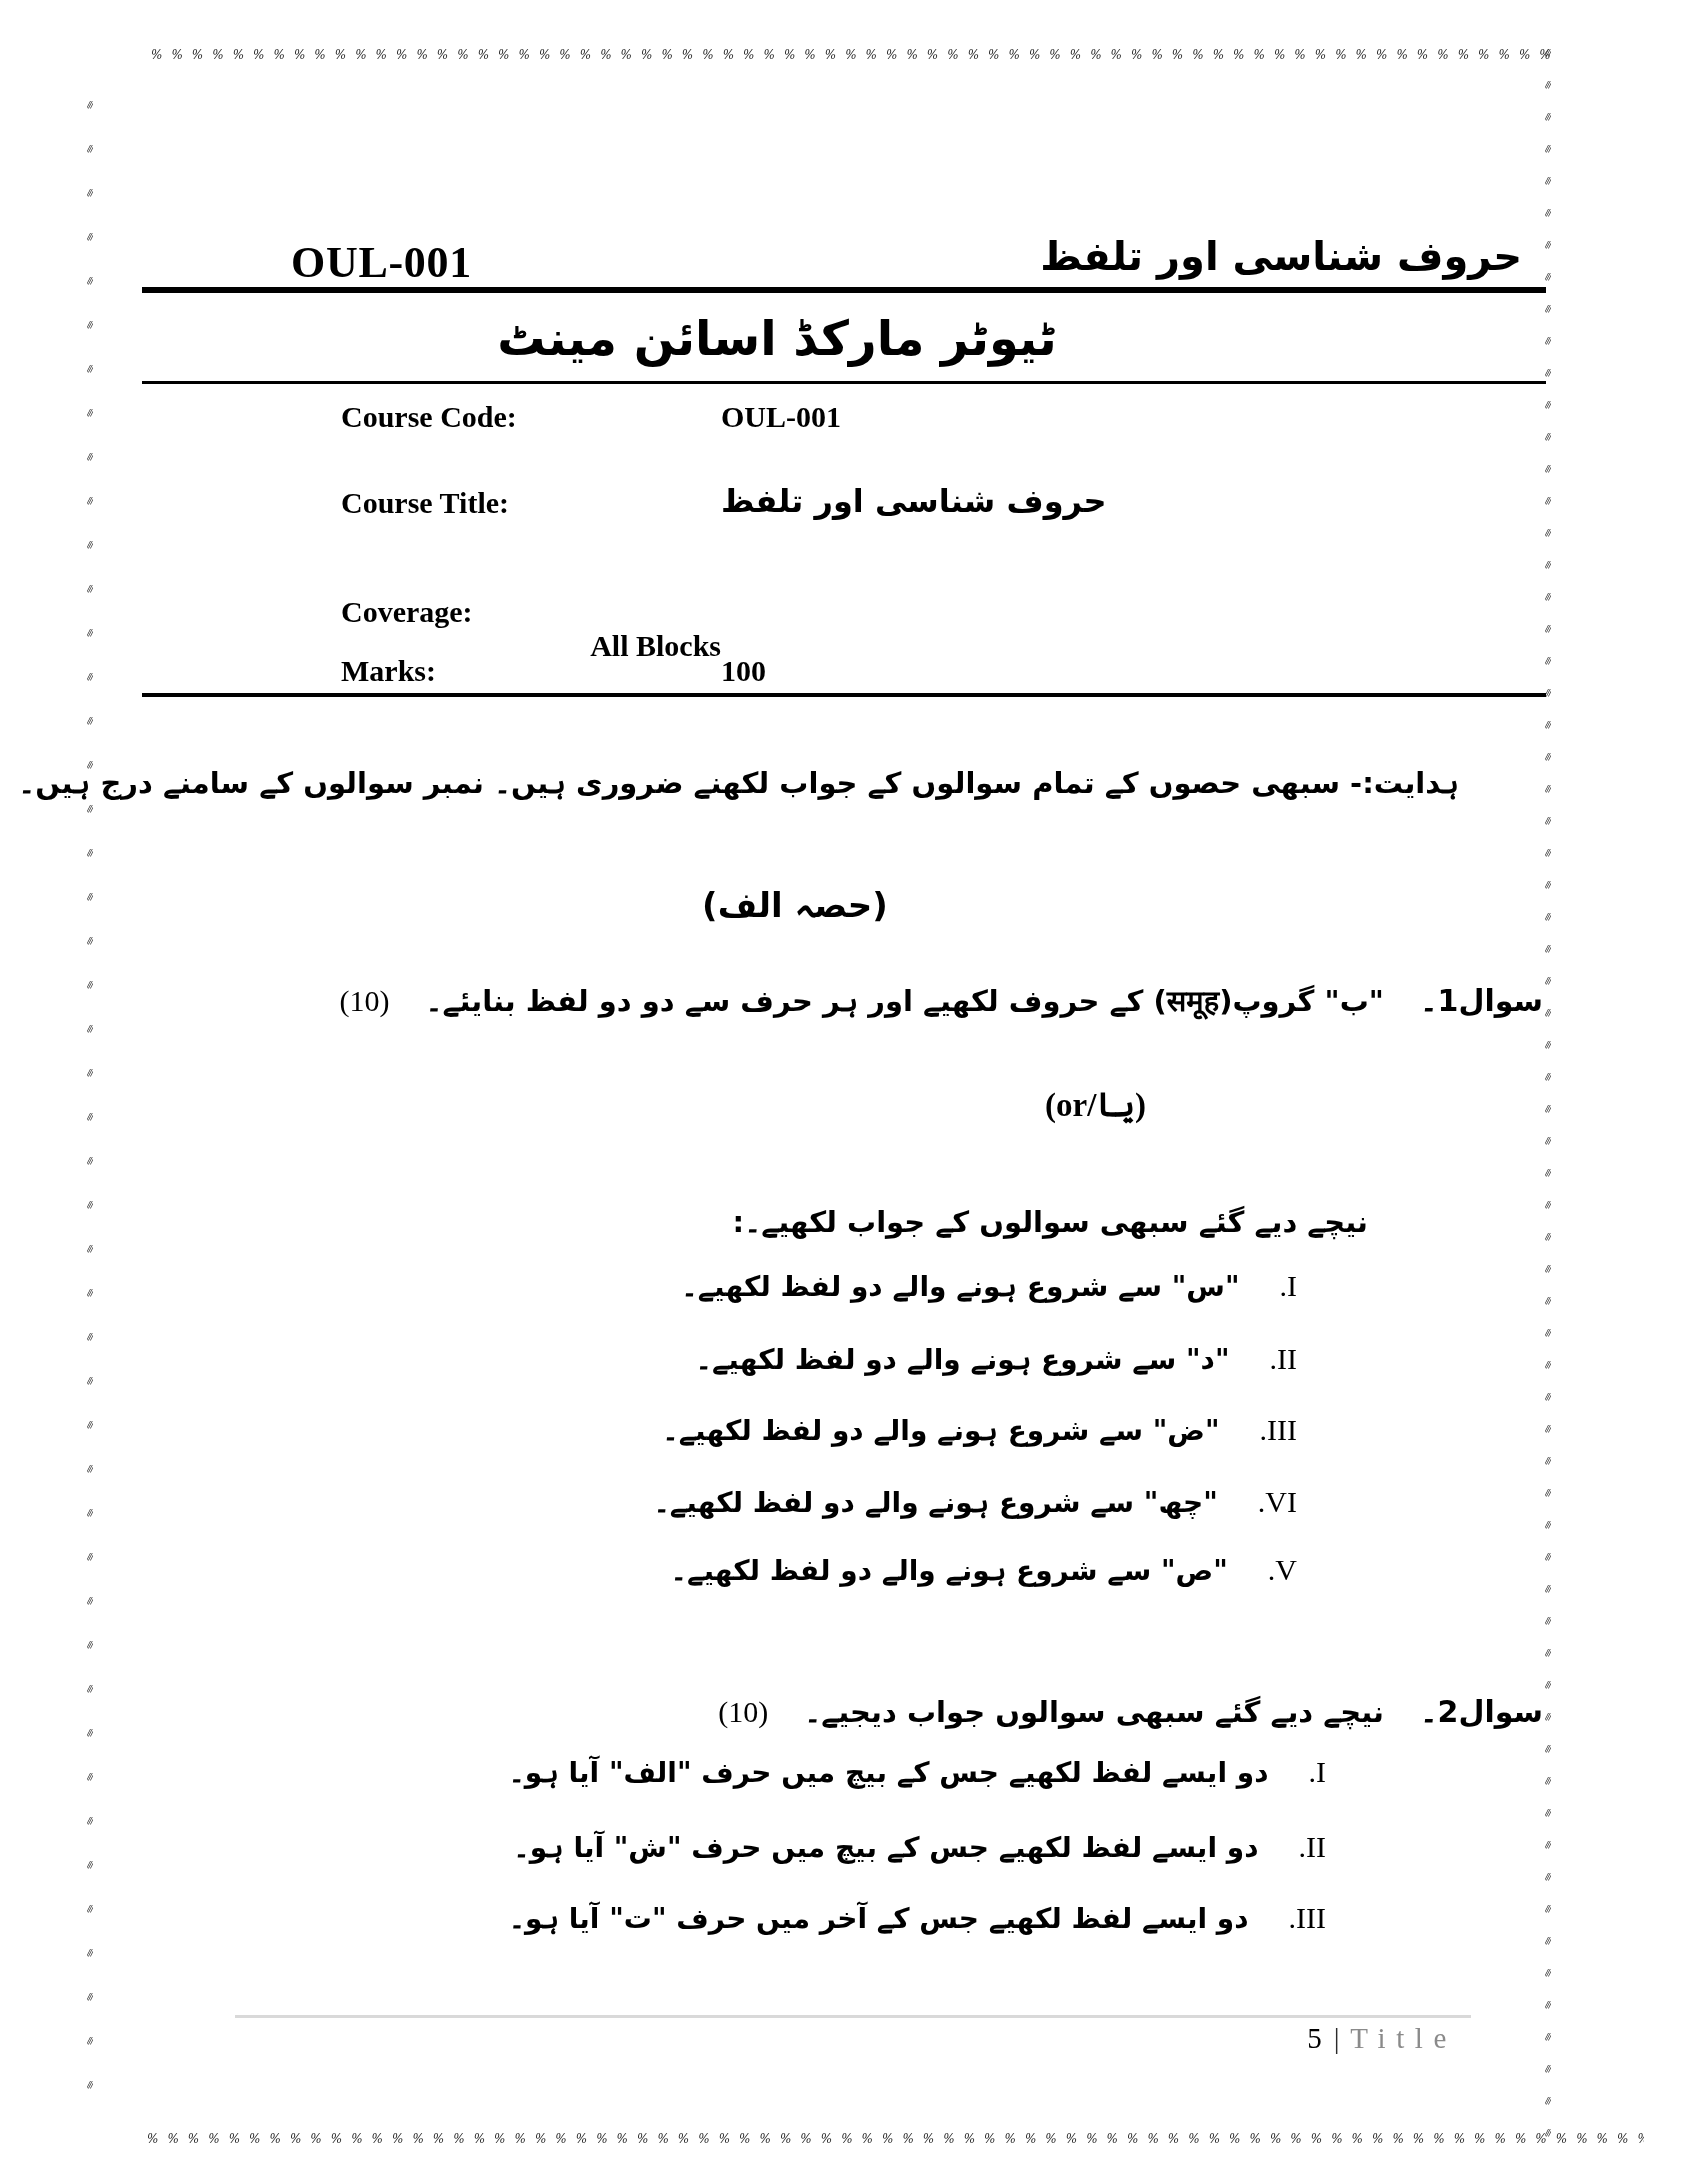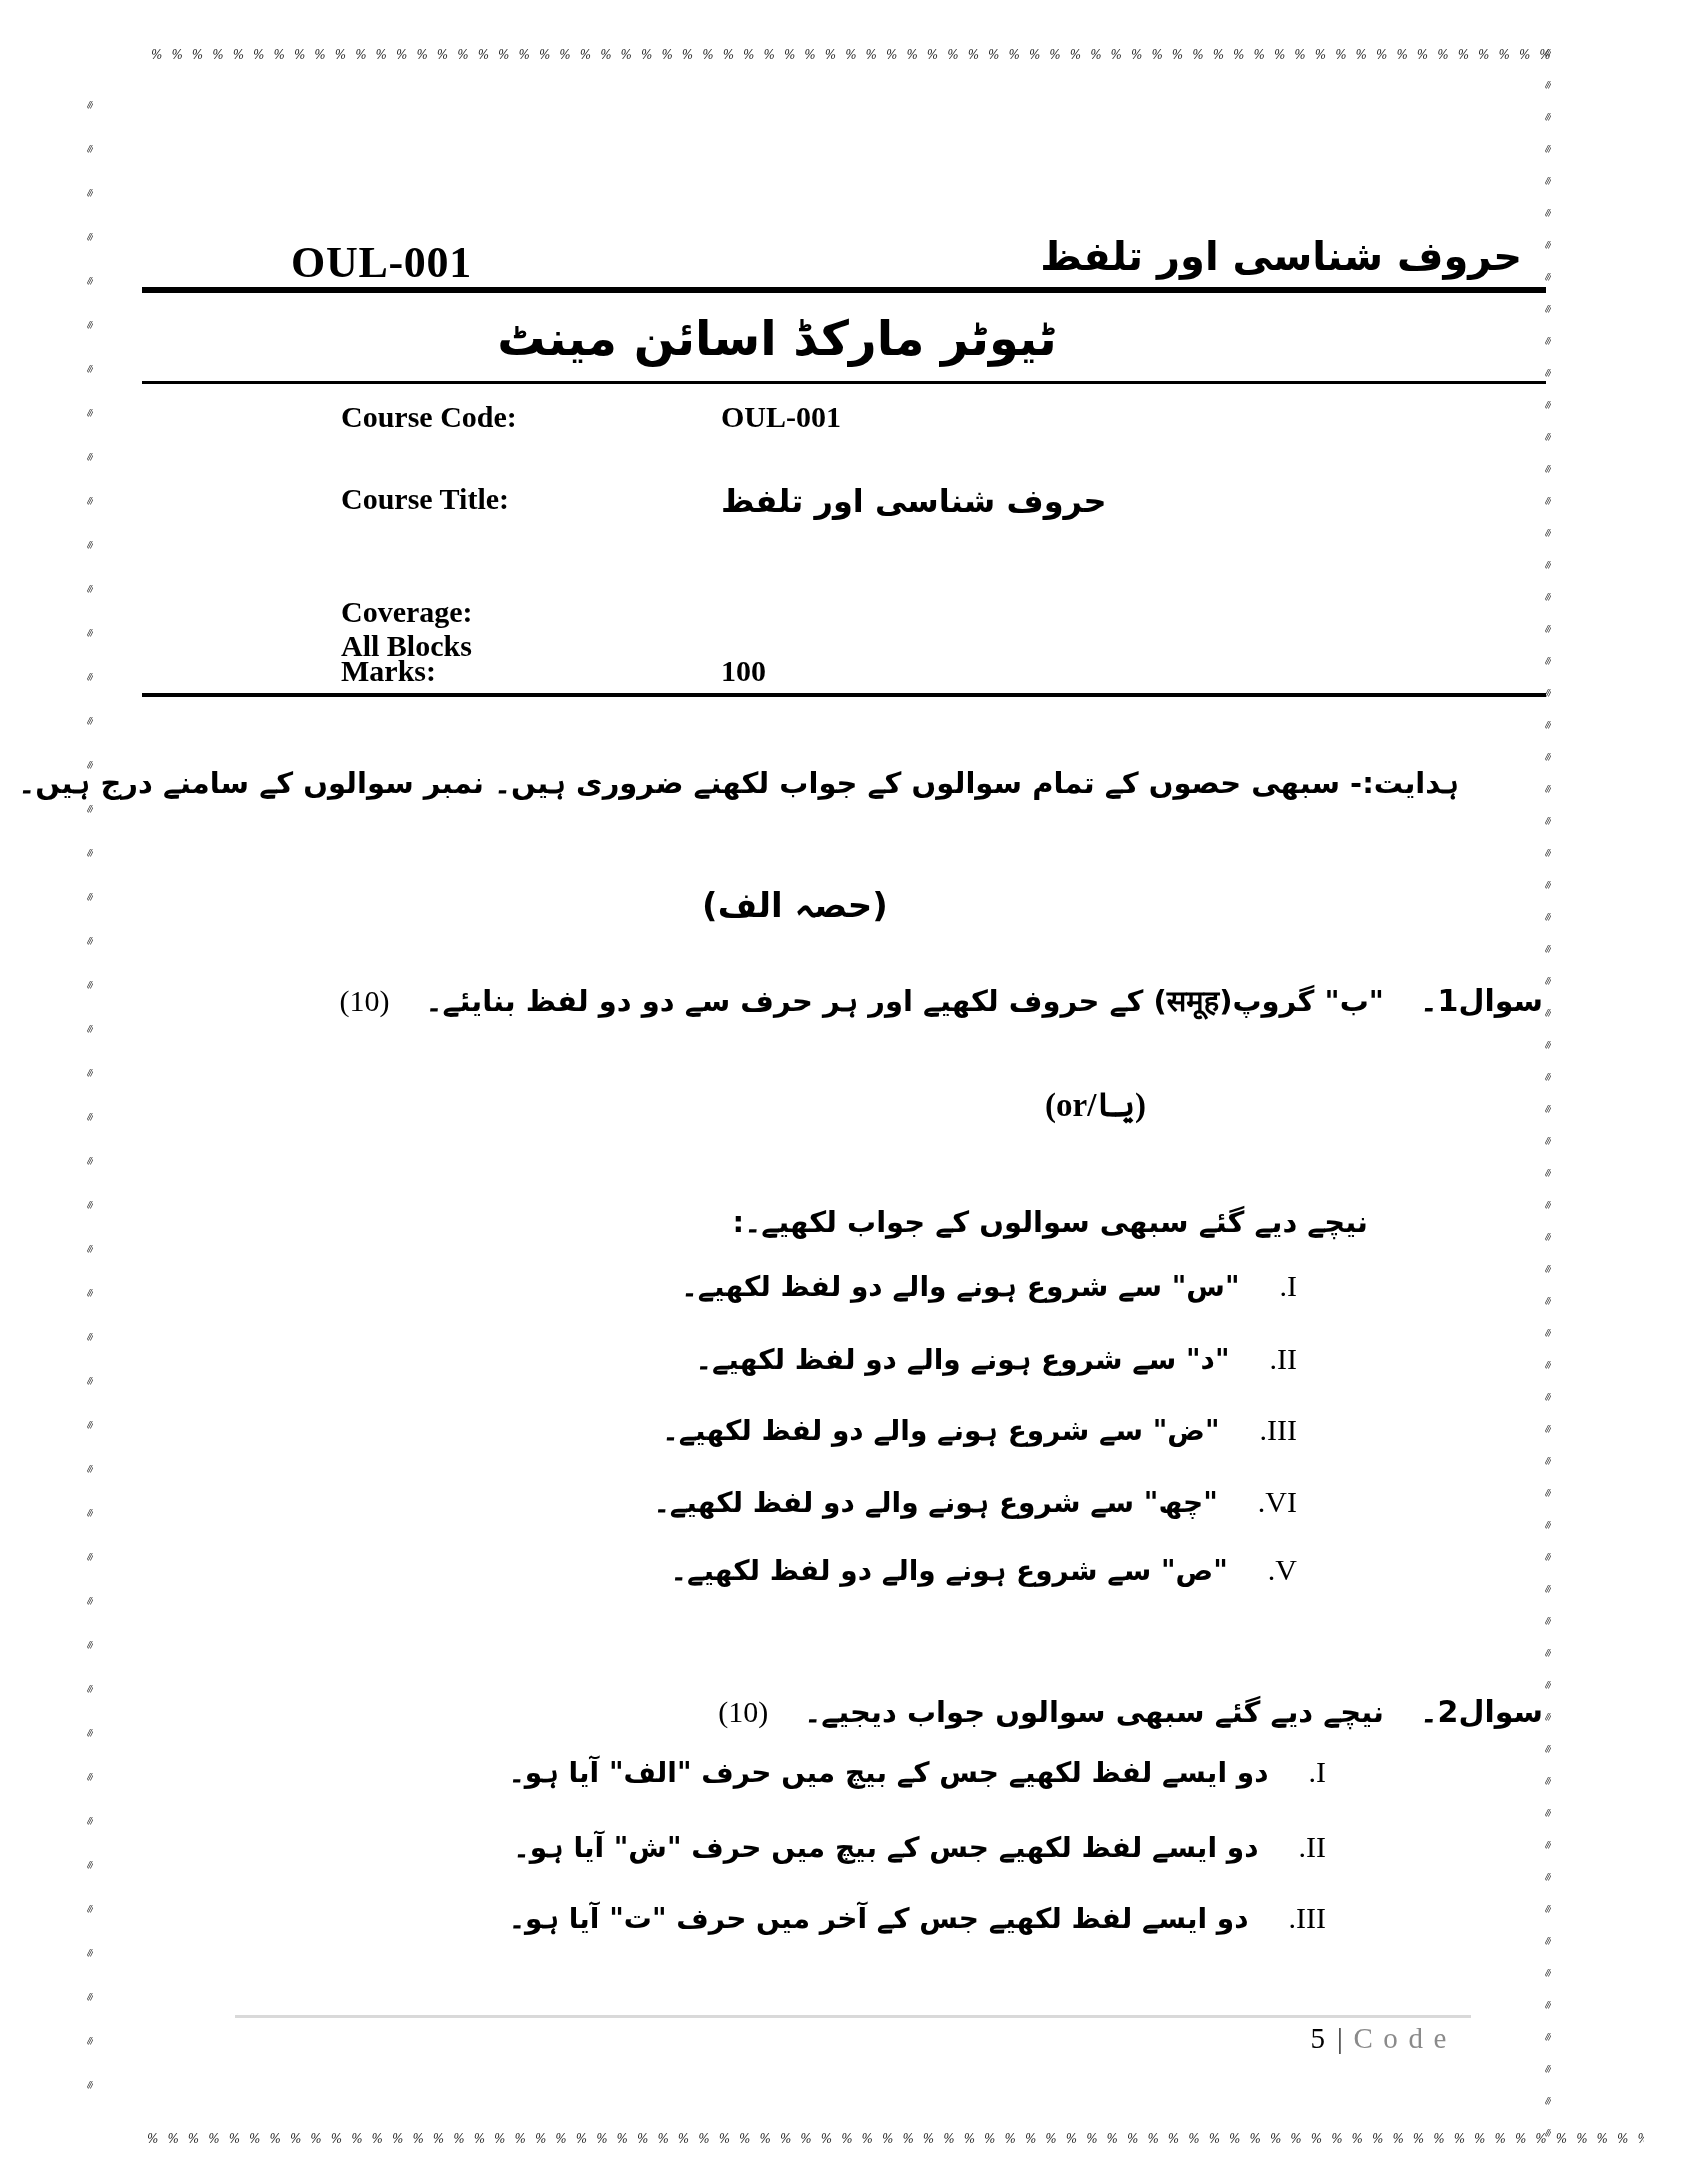--- a/index.html
+++ b/index.html
@@ -16,21 +16,21 @@
   
   .urdu{font-family:"DejaVu Sans",sans-serif;font-weight:bold;direction:rtl;}
   .rule{position:absolute;background:#000;}
   
   #hdr-code{position:absolute;left:291px;top:237px;font-size:44px;font-weight:bold;letter-spacing:0.7px;}
   #hdr-urdu{position:absolute;right:165px;top:233px;font-size:40px;white-space:nowrap;}
   #rule1{left:142px;top:287px;width:1404px;height:6px;}
   #title{position:absolute;left:0;width:1554px;top:310px;text-align:center;font-size:48px;}
   #rule2{left:142px;top:381px;width:1404px;height:3.3px;}
   
-  .frow{position:absolute;left:341px;display:flex;align-items:flex-start;white-space:nowrap;}
+  .frow{position:absolute;left:341px;display:flex;align-items:flex-end;white-space:nowrap;}
   .flabel{width:380px;font-weight:bold;font-size:30px;}
   .fvalue{font-weight:bold;font-size:30px;}
   .fvalue.urdu{font-size:32px;}
   #rule3{left:142px;top:693px;width:1404px;height:4px;}
   
   #instructions{position:absolute;right:228px;top:766px;font-size:29px;white-space:nowrap;}
   #section-a{position:absolute;left:0;width:1590px;top:885px;text-align:center;font-size:34px;}
   .qrow{position:absolute;right:144px;display:flex;direction:rtl;align-items:baseline;gap:36px;white-space:nowrap;}
   #q1row{top:980px;}
   #q2row{top:1694px;}
@@ -251,17 +251,17 @@
   </div>
   <div id="q2i2" class="item q2item">
     <span class="inum">III.</span>
     <span class="itext urdu">دو ایسے لفظ لکھیے جس کے آخر میں حرف "ت" آیا ہو۔</span>
   </div>
 
   <div id="footer-rule"></div>
   <div id="footer">
     <span class="fnum">5</span>
     <span class="fsep">|</span>
-    <span class="flab">Code</span>
+    <span class="flab">Title</span>
   </div>
 
 </div>
 
 
 </body></html>

